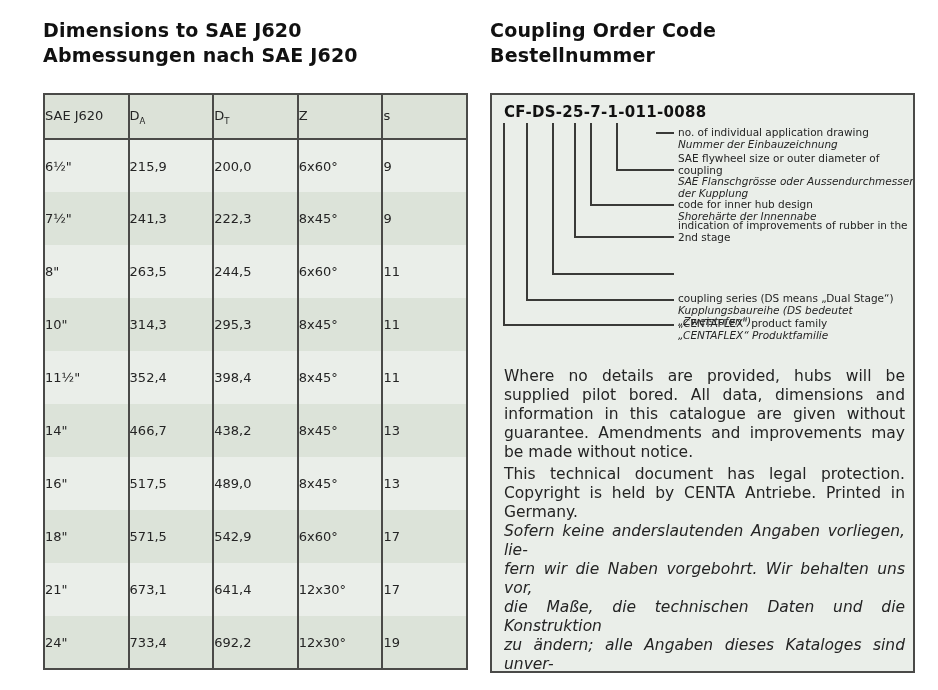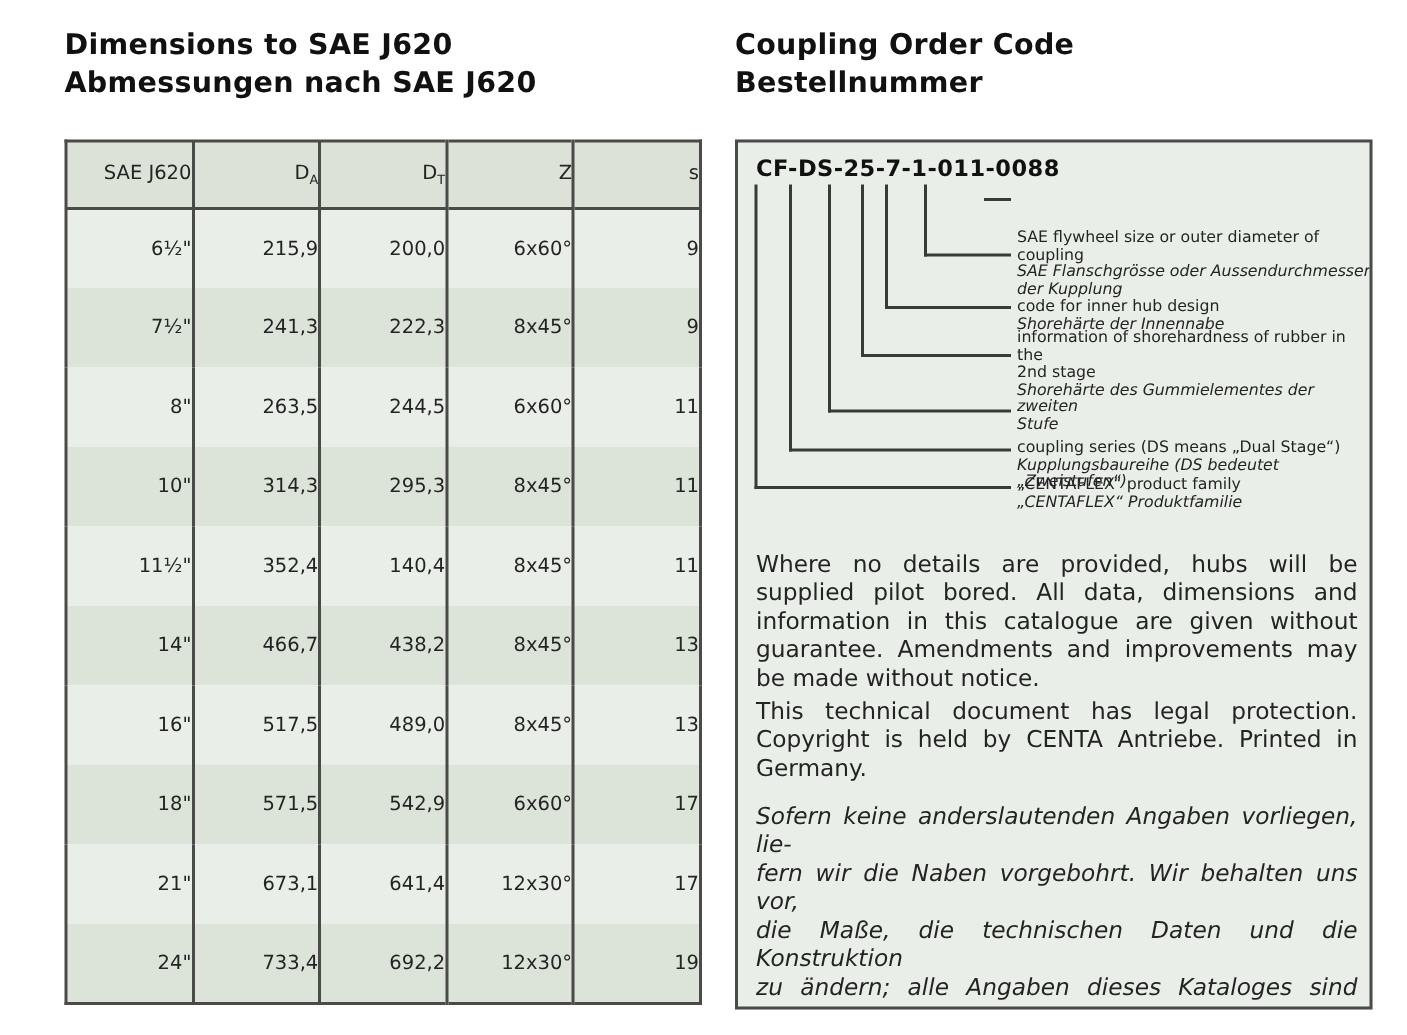--- a/index.html
+++ b/index.html
@@ -19,21 +19,21 @@
   }
 
   
   table.dims {
     width: 425px; border-collapse: collapse;
     border: 2px solid #4a4a48;
     font-size: 13px; color: #242424;
     table-layout: fixed;
   }
   table.dims th, table.dims td {
-    text-align: right; vertical-align: middle;
+    text-align: left; vertical-align: middle;
     border-left: 2px solid #4a4a48;
   }
   table.dims th:first-child, table.dims td:first-child { border-left: none; }
   table.dims thead th {
     height: 45px; background: #dce2d8; font-weight: normal;
     border-bottom: 2px solid #4a4a48;
   }
   table.dims tbody td { height: 53px; }
   table.dims tbody tr:nth-child(odd)  { background: #eaeee9; }
   table.dims tbody tr:nth-child(even) { background: #dce3d9; }
@@ -54,21 +54,21 @@
   .vl { position: absolute; top: 0; width: 2px; background: #3a3a38; }
   .hl { position: absolute; height: 2px; background: #3a3a38; }
   .lbl { position: absolute; left: 186px; width: 238px; font-size: 10.5px; line-height: 11.5px; color: #242424; }
   .lbl-de { font-style: italic; }
 
   .text-block {
     padding: 0 8px 0 12px;
     font-size: 15.5px; line-height: 19px; color: #242424;
   }
   .text-block.en { margin-top: 22px; }
-  .text-block.de { margin-top: 13px; font-style: italic; }
+  .text-block.de { font-style: italic; }
   .para-block + .para-block { margin-top: 3px; }
   .jl { text-align: justify; text-align-last: justify; }
 </style>
 </head>
 <body>
 
 <div class="page">
 
   <div class="col">
     <h1 class="sec-title">
@@ -111,21 +111,21 @@
           <tr>
             <td>10"</td>
             <td>314,3</td>
             <td>295,3</td>
             <td>8x45°</td>
             <td>11</td>
           </tr>
           <tr>
             <td>11½"</td>
             <td>352,4</td>
-            <td>140,4</td>
+            <td>398,4</td>
             <td>8x45°</td>
             <td>11</td>
           </tr>
           <tr>
             <td>14"</td>
             <td>466,7</td>
             <td>438,2</td>
             <td>8x45°</td>
             <td>13</td>
           </tr>
@@ -180,20 +180,32 @@
         <div class="vl" style="left:124px; height:48px"></div>
 
         <div class="hl" style="left:164px; top:9px;   width:18px"></div>
         <div class="hl" style="left:124px; top:46px;  width:58px"></div>
         <div class="hl" style="left:98px;  top:81px;  width:84px"></div>
         <div class="hl" style="left:82px;  top:113px; width:100px"></div>
         <div class="hl" style="left:60px;  top:150px; width:122px"></div>
         <div class="hl" style="left:34px;  top:176px; width:148px"></div>
         <div class="hl" style="left:11px;  top:201px; width:171px"></div>
 
+        <div class="lbl" style="top:4px">
+          <div class="lbl-en">
+              <div class="para-block">
+                <div>no. of individual application drawing</div>
+              </div>
+            </div>
+          <div class="lbl-de">
+              <div class="para-block">
+                <div>Nummer der Einbauzeichnung</div>
+              </div>
+            </div>
+        </div>
         <div class="lbl" style="top:30px">
           <div class="lbl-en">
               <div class="para-block">
                 <div>SAE flywheel size or outer diameter of</div>
                 <div>coupling</div>
               </div>
             </div>
           <div class="lbl-de">
               <div class="para-block">
                 <div>SAE Flanschgrösse oder Aussendurchmesser</div>
@@ -209,28 +221,22 @@
             </div>
           <div class="lbl-de">
               <div class="para-block">
                 <div>Shorehärte der Innennabe</div>
               </div>
             </div>
         </div>
         <div class="lbl" style="top:97px">
           <div class="lbl-en">
               <div class="para-block">
-                <div>information of shorehardness of rubber in the</div>
+                <div>indication of improvements of rubber in the</div>
                 <div>2nd stage</div>
-              </div>
-            </div>
-          <div class="lbl-de">
-              <div class="para-block">
-                <div>Shorehärte des Gummielementes der zweiten</div>
-                <div>Stufe</div>
               </div>
             </div>
         </div>
         <div class="lbl" style="top:170px">
           <div class="lbl-en">
               <div class="para-block">
                 <div>coupling series (DS means „Dual Stage“)</div>
               </div>
             </div>
           <div class="lbl-de">

